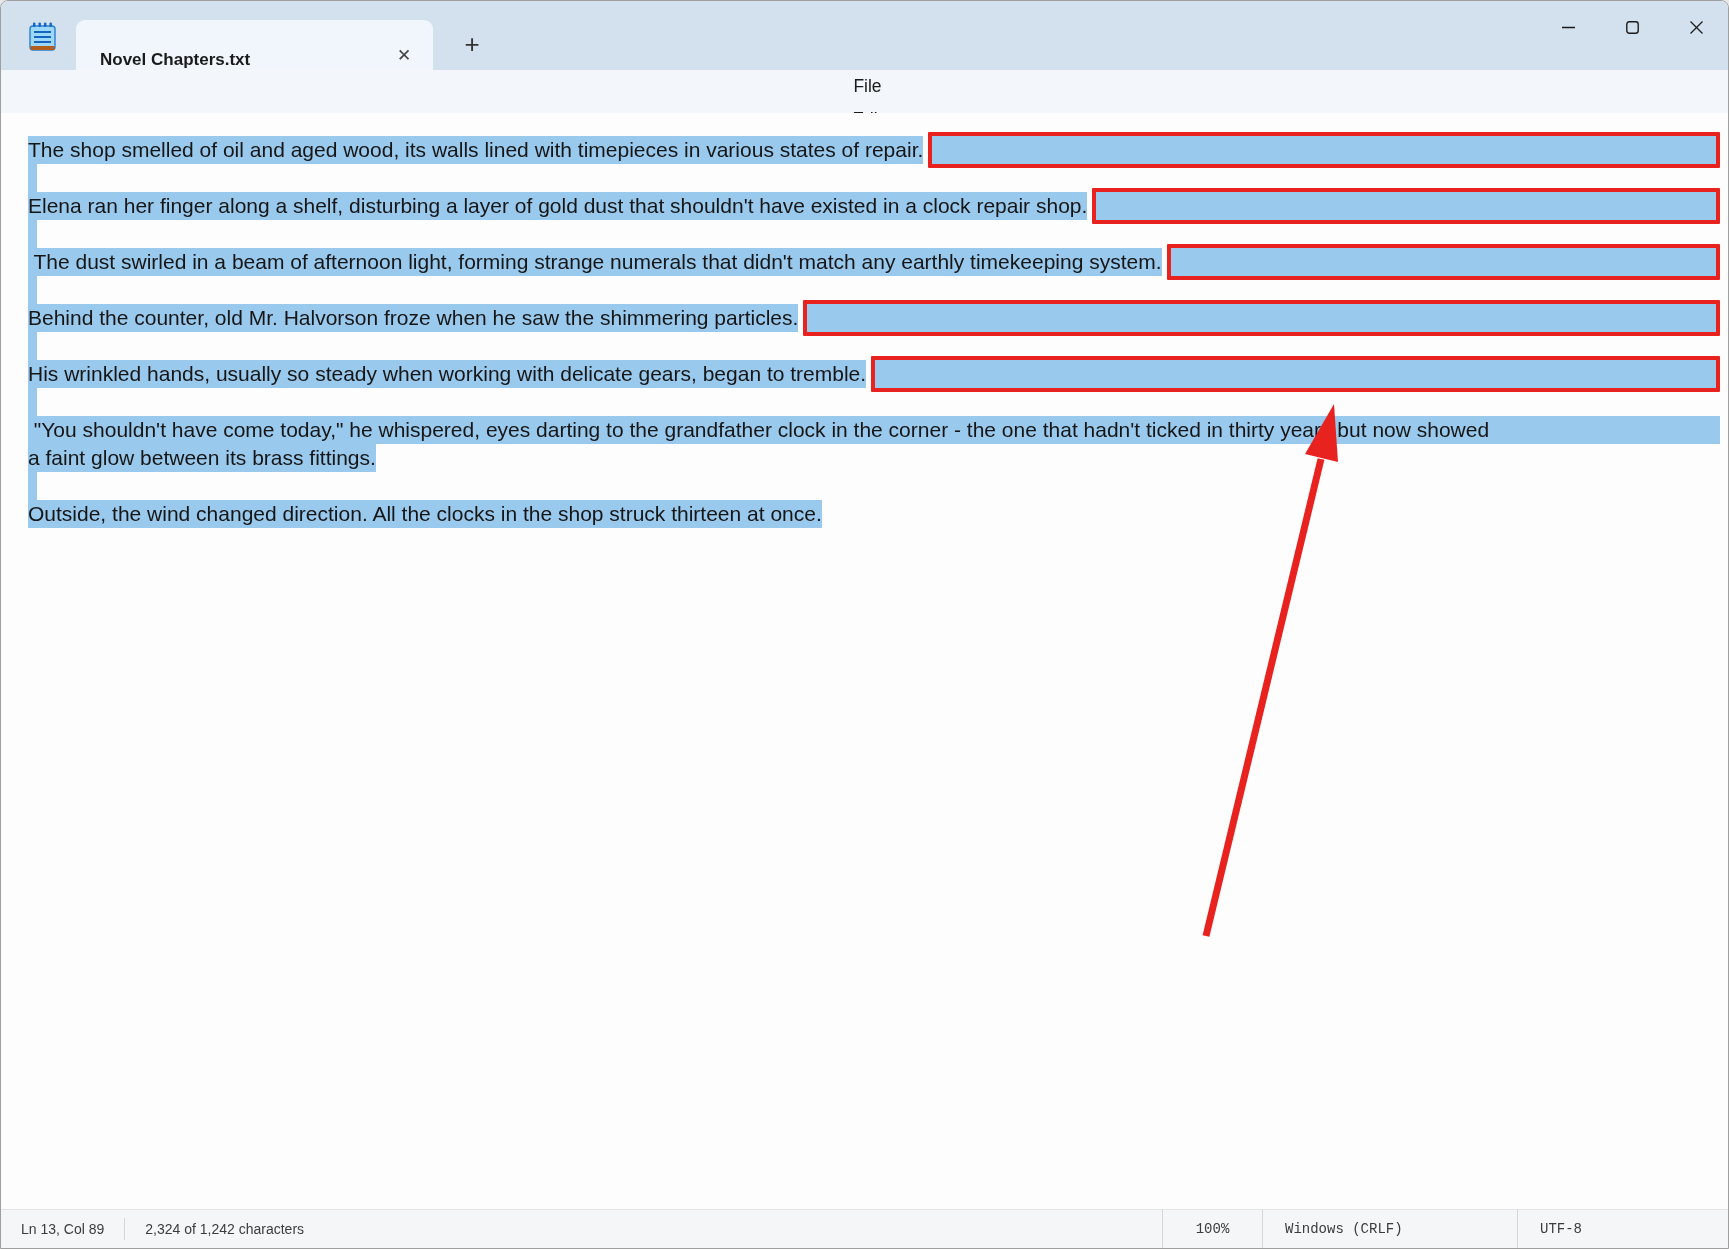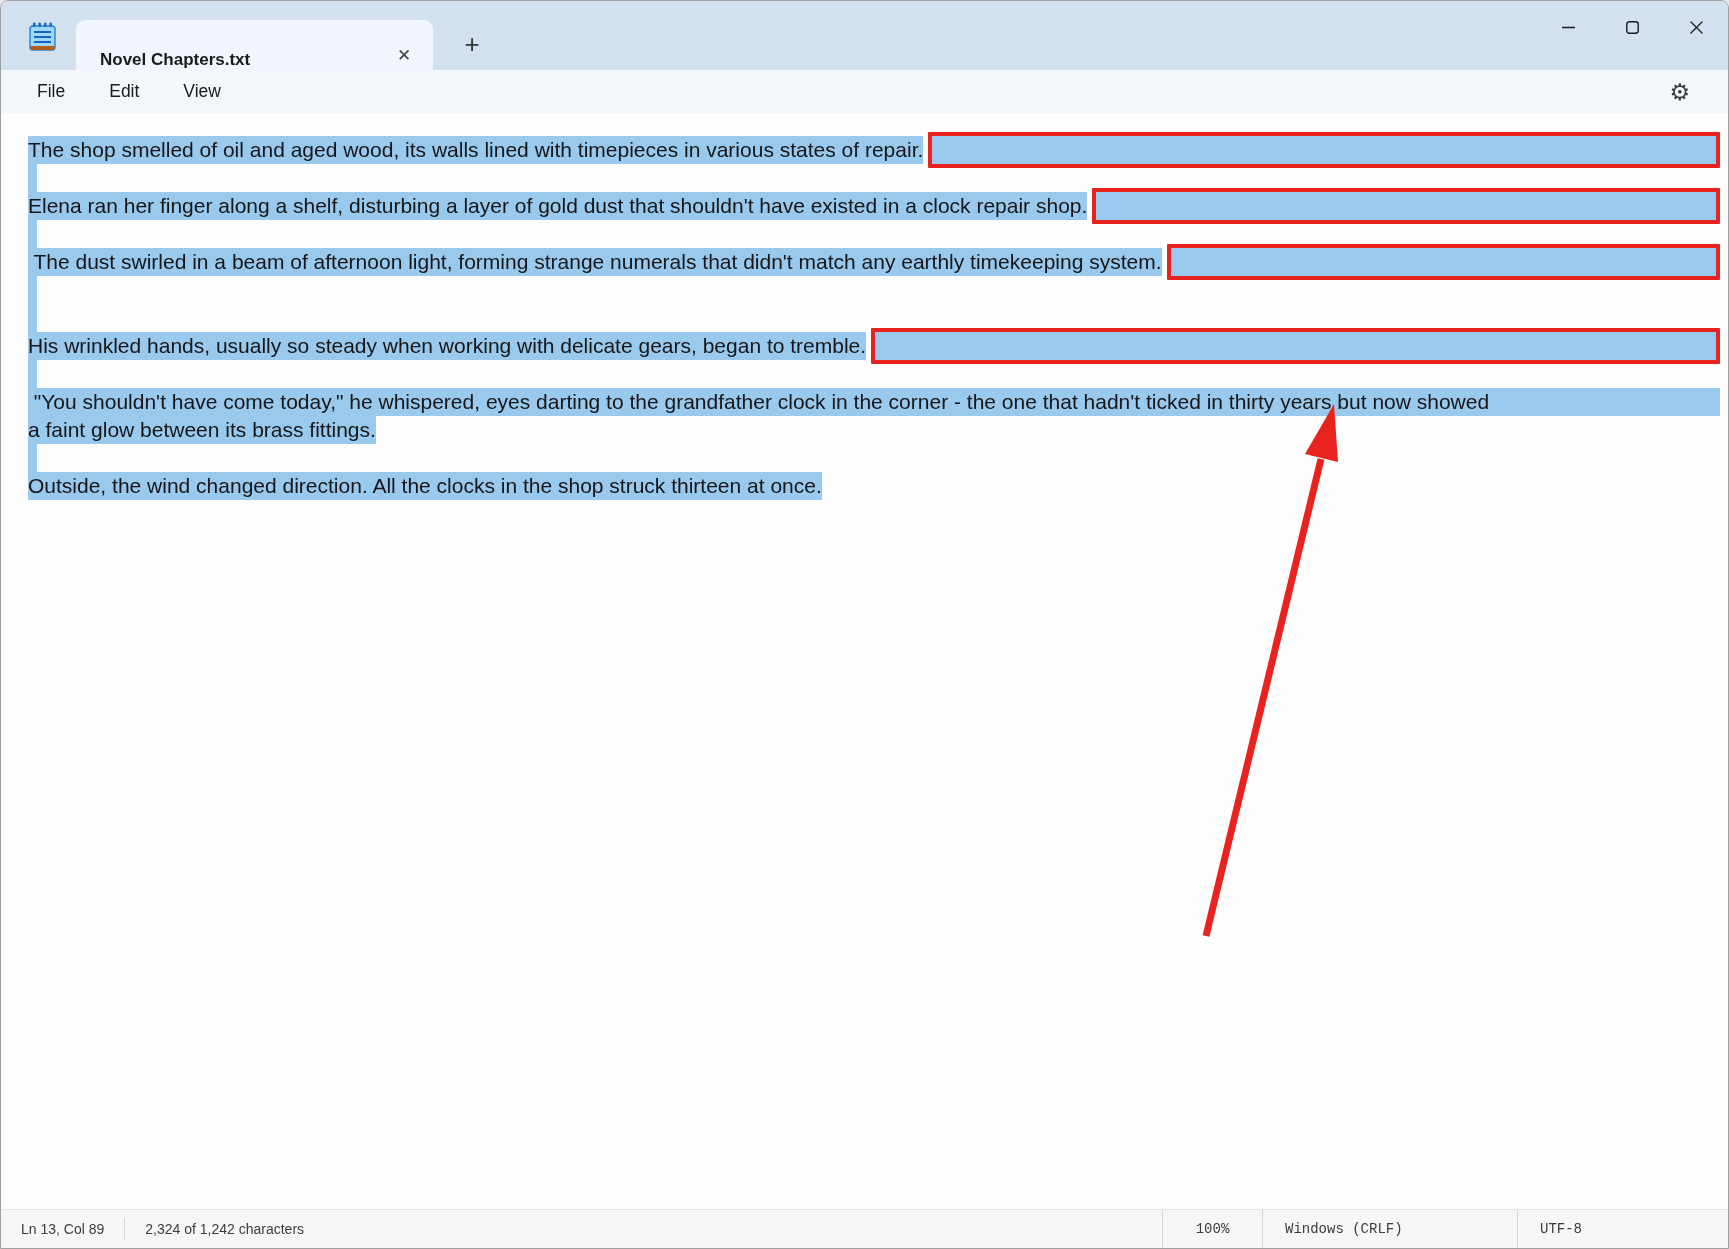--- a/index.html
+++ b/index.html
@@ -17,21 +17,21 @@
     position:absolute; left:75px; top:19px; width:357px; height:50px;
     background:#f0f6fb; border-radius:9px 9px 0 0;
     display:flex; align-items:flex-end; padding:0 14px 0 24px;
   }
   .tab-label { font-size:17px; font-weight:700; color:#1b1b1b; flex:1; }
   .tab-close { font-size:17px; color:#444; width:30px; height:30px; display:flex; align-items:center; justify-content:center; border-radius:5px; cursor:default; }
   .new-tab { position:absolute; left:452px; top:24px; width:38px; height:38px; display:flex; align-items:center; justify-content:center; font-size:26px; font-weight:300; color:#333; border-radius:6px; }
   .win-controls { position:absolute; right:0; top:0; height:52px; display:flex; }
   .win-btn { width:64px; height:52px; display:flex; align-items:center; justify-content:center; }
   
-  .menubar { position:absolute; left:0; top:69px; width:100%; height:43px; background:#f3f6fa; display:flex; align-items:center; padding-left:22px; }
+  .menubar { position:absolute; left:0; top:69px; width:100%; height:43px; background:#f3f6fa; display:flex; align-items:center; padding-left:22px;flex-direction:column; }
   .menu-item { font-size:17.5px; color:#1b1b1b; padding:6px 14px; margin-right:16px; border-radius:5px; }
   .menu-spacer { flex:1; }
   .gear { font-size:23px; color:#3a3a3a; padding:4px 12px; margin-right:26px; font-family:"DejaVu Sans",sans-serif; }
   
   .editor { position:absolute; left:0; top:112px; width:100%; height:1098px; background:#fdfdfe; padding-top:23px; overflow:hidden; }
   .line { display:flex; align-items:stretch; height:28px; margin-left:27px; margin-right:8px; }
   .sel {
     white-space:pre; font-size:21px; line-height:28px; color:#161616;
     background:var(--sel); display:inline-block;
   }
@@ -126,20 +126,24 @@
         <span class="nl-mark"></span>
       </div>
       <div class="line">
         <span class="sel"> The dust swirled in a beam of afternoon light, forming strange numerals that didn't match any earthly timekeeping system.</span>
         <span class="trail"></span>
       </div>
       <div class="line">
         <span class="nl-mark"></span>
       </div>
       <div class="line">
+        <span class="sel">Behind the counter, old Mr. Halvorson froze when he saw the shimmering particles.</span>
+        <span class="trail"></span>
+      </div>
+      <div class="line">
         <span class="nl-mark"></span>
       </div>
       <div class="line">
         <span class="sel">His wrinkled hands, usually so steady when working with delicate gears, began to tremble.</span>
         <span class="trail"></span>
       </div>
       <div class="line">
         <span class="nl-mark"></span>
       </div>
       <div class="line">

